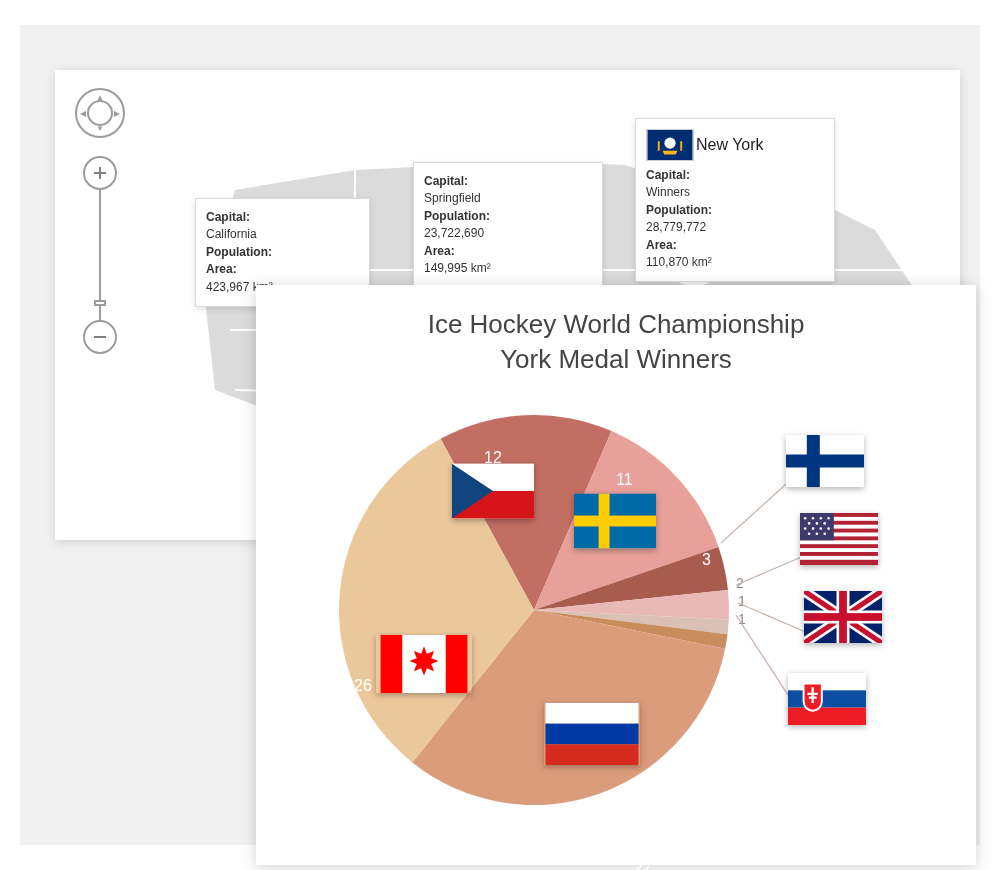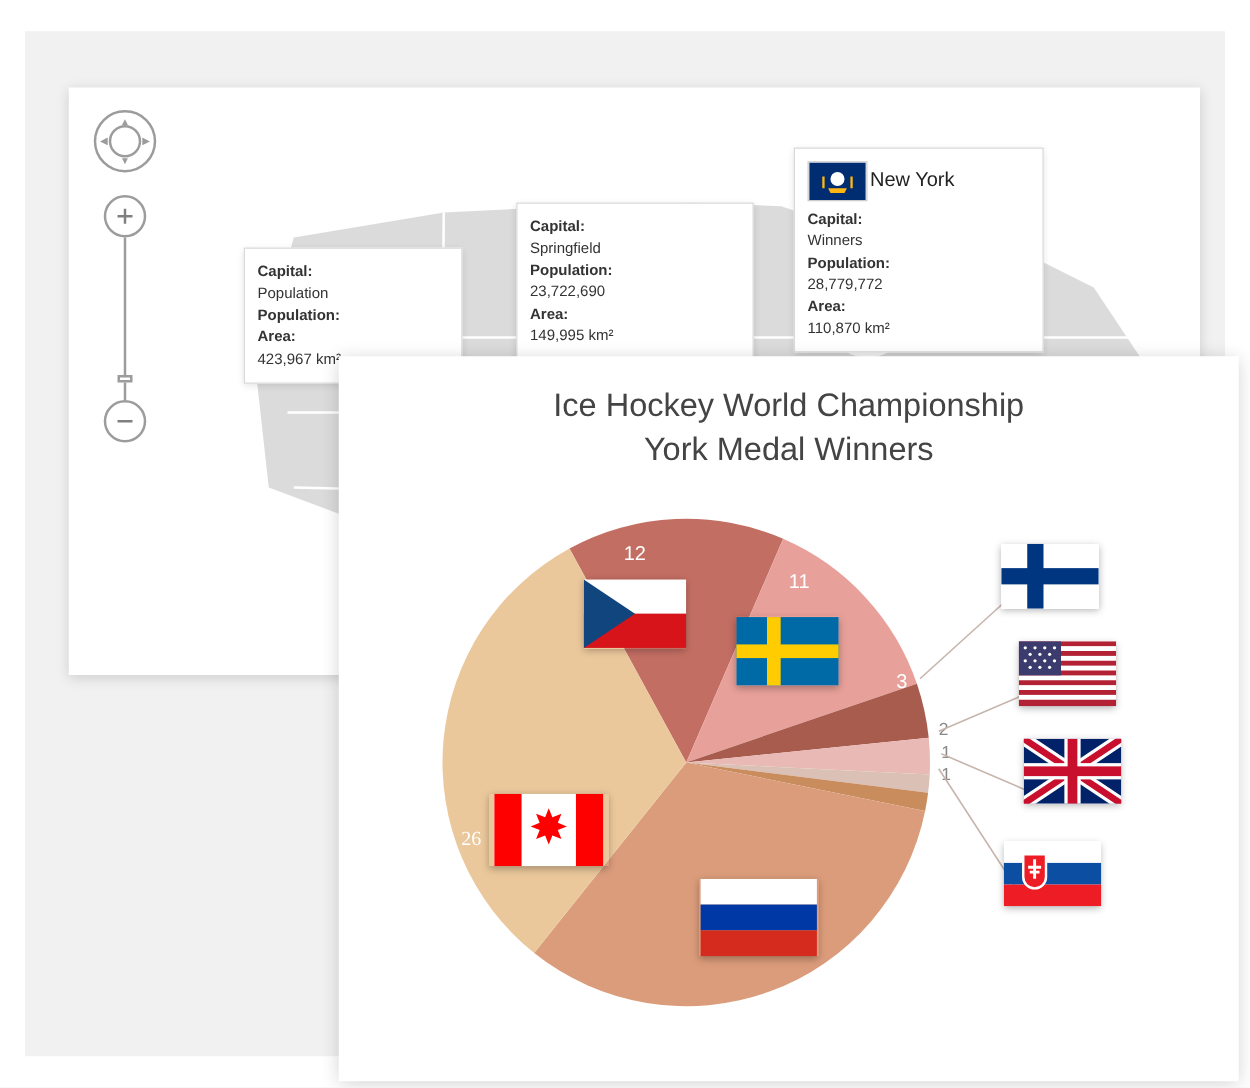--- a/index.html
+++ b/index.html
@@ -131,21 +131,21 @@
   .callout-title {
     font-size: 16px;
     font-weight: 400;
     color: #222;
   }
   .callout-row { display: flex; line-height: 1.45; flex-direction: column; }
   .callout-row b { margin-right: 4px; }
   
   .chart-panel {
     position: absolute;
-    left: 251px;
+    left: 236px;
     top: 260px;
     width: 720px;
     height: 580px;
     background: #fff;
     box-shadow: 0 2px 14px rgba(0,0,0,0.18);
   }
   .chart-title {
     text-align: center;
     font-size: 26px;
     font-weight: 300;
@@ -158,20 +158,21 @@
     left: 78px;
     top: 125px;
     width: 400px;
     height: 400px;
   }
   .slice-label {
     position: absolute;
     color: #fff;
     font-size: 16px;
     font-weight: 400;
+    margin-top: 14px;
   }
   .ext-label {
     position: absolute;
     color: #888;
     font-size: 14px;
   }
   
   .pie-flag {
     position: absolute;
     box-shadow: 0 2px 6px rgba(0,0,0,0.3);
@@ -226,21 +227,21 @@
       <div class="zoom-btn">
         <svg width="14" height="14">
             <path d="M1 7h12" stroke="#808080" stroke-width="2"></path>
           </svg>
       </div>
     </div>
 
     <div class="callout" style="left:140px; top:128px; width:175px;">
       <div class="callout-row">
           <b>Capital:</b>
-          <span>Population</span>
+          <span>California</span>
         </div>
       <div class="callout-row">
           <b>Population:</b>
           <span></span>
         </div>
       <div class="callout-row">
           <b>Area:</b>
           <span>423,967 km²</span>
         </div>
     </div>
@@ -299,21 +300,21 @@
           <path d="M200 200 L384.52247702408283 136.940857340931 A195 195 0 0 1 393.98258605220553 180.10637517950386 Z" fill="#a85c4e"></path>
           <path d="M200 200 L393.98258605220553 180.10637517950386 A195 195 0 0 1 394.76398084394066 209.59123380077463 Z" fill="#e9b9b5"></path>
           <path d="M200 200 L394.76398084394066 209.59123380077463 A195 195 0 0 1 393.4808126378117 224.29352055614854 Z" fill="#dbc0b5"></path>
           <path d="M200 200 L393.4808126378117 224.29352055614854 A195 195 0 0 1 391.08940385838105 238.8566562257811 Z" fill="#c98c5c"></path>
           <path d="M200 200 L391.08940385838105 238.8566562257811 A195 195 0 0 1 78.33706954310057 352.39137558483964 Z" fill="#db9c7b"></path>
           <path d="M200 200 L78.33706954310057 352.39137558483964 A195 195 0 0 1 106.57589450509815 28.836521090282076 Z" fill="#ebc89c"></path>
         </svg>
     </div>
 
     <div class="slice-label" style="left:378px; top:560px;">27</div>
-    <div class="slice-label" style="left:98px;  top:378px;font-family:Liberation Serif, serif;">26</div>
+    <div class="slice-label" style="left:98px;  top:378px;">26</div>
     <div class="slice-label" style="left:228px; top:150px;">12</div>
     <div class="slice-label" style="left:360px; top:172px;">11</div>
     <div class="slice-label" style="left:446px; top:252px;">3</div>
 
     <div class="ext-label" style="left:480px; top:290px;">2</div>
     <div class="ext-label" style="left:482px; top:308px;">1</div>
     <div class="ext-label" style="left:482px; top:326px;">1</div>
 
     <svg class="leader" style="left:0;top:0;" width="720" height="580">
       <path d="M465 258 L540 190" stroke="#c7b5ad" stroke-width="1.3" fill="none"></path>

